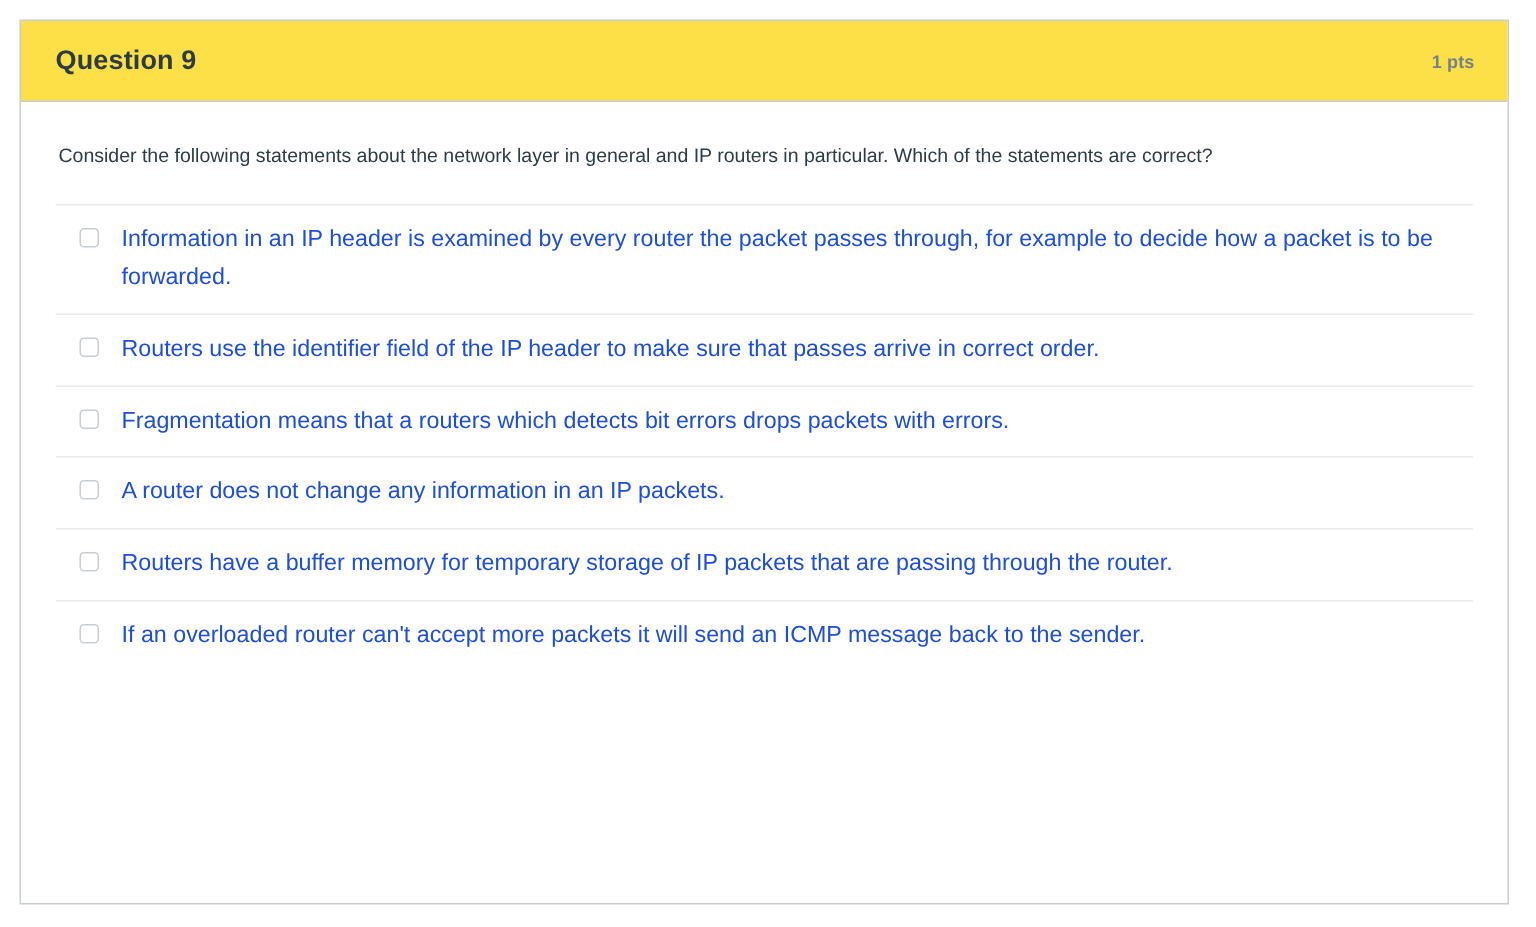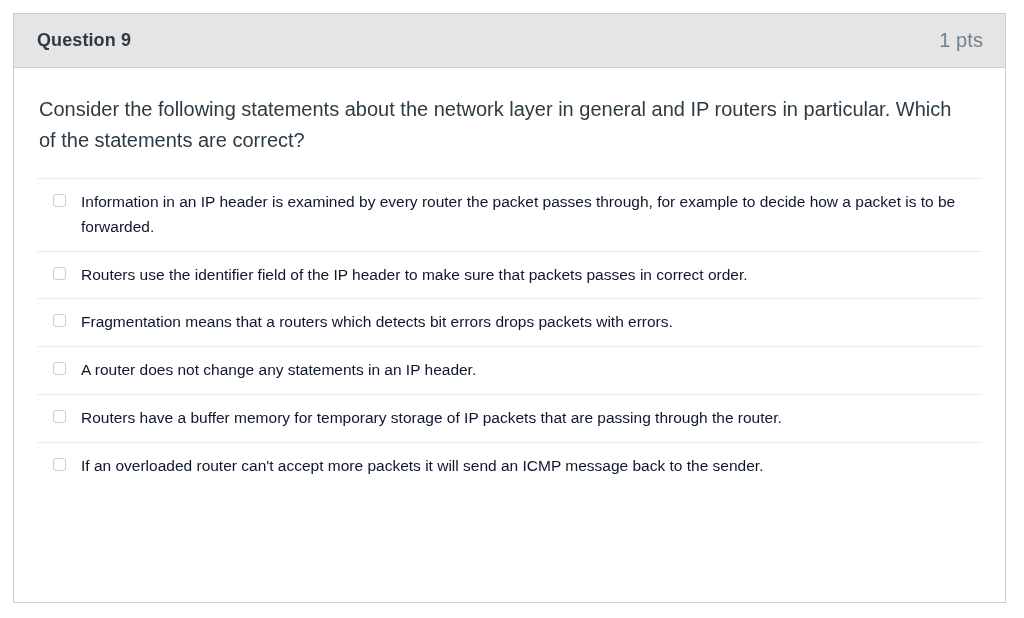--- a/index.html
+++ b/index.html
@@ -22,47 +22,48 @@
     width: 993px;
     height: 590px;
     box-sizing: border-box;
     border: 1px solid #c7cdd1;
     background: #ffffff;
   }
 
   .question-header {
     height: 54px;
     box-sizing: border-box;
-    background: #e5e5e5;
+    background: #fde047;
     border-bottom: 1px solid #c7cdd1;
     display: flex;
     align-items: center;
     justify-content: space-between;
     padding: 0 22px 0 23px;
   }
 
   .question-title {
     font-size: 18px;
     font-weight: bold;
     color: #2d3b45;
     letter-spacing: 0.1px;
   }
 
   .question-points {
-    font-size: 20px;
+    font-size: 12px;
     color: #73818c;
     letter-spacing: 0.1px;
+    font-weight: bold;
   }
 
   .question-body {
     padding: 0 23px;
   }
 
   .question-text {
-    font-size: 20px;
+    font-size: 13px;
     line-height: 1.55;
     color: #2d3b45;
     padding: 26px 2px 0 2px;
     max-width: 915px;
   }
 
   .answers {
     margin-top: 22px;
   }
 
@@ -87,21 +88,21 @@
     border-radius: 3px;
     background: #ffffff;
     margin-top: 4px;
     margin-right: 15px;
     box-sizing: border-box;
   }
 
   .answer-text {
     font-size: 15.5px;
     line-height: 1.6;
-    color: #0f172a;
+    color: #1d4ed8;
     max-width: 905px;
   }
 </style>
 </head>
 <body>
 
 <div class="question-card">
 
   <div class="question-header">
     <span class="question-title">Question 9</span>
@@ -114,32 +115,32 @@
 
     <div class="answers">
 
       <div class="answer-row first">
         <span class="answer-checkbox"></span>
         <span class="answer-text">Information in an IP header is examined by every router the packet passes through, for example to decide how a packet is to be forwarded.</span>
       </div>
 
       <div class="answer-row">
         <span class="answer-checkbox"></span>
-        <span class="answer-text">Routers use the identifier field of the IP header to make sure that packets passes in correct order.</span>
+        <span class="answer-text">Routers use the identifier field of the IP header to make sure that passes arrive in correct order.</span>
       </div>
 
 
       <div class="answer-row">
         <span class="answer-checkbox"></span>
         <span class="answer-text">Fragmentation means that a routers which detects bit errors drops packets with errors.</span>
       </div>
 
       <div class="answer-row">
         <span class="answer-checkbox"></span>
-        <span class="answer-text">A router does not change any statements in an IP header.</span>
+        <span class="answer-text">A router does not change any information in an IP packets.</span>
       </div>
 
       <div class="answer-row">
         <span class="answer-checkbox"></span>
         <span class="answer-text">Routers have a buffer memory for temporary storage of IP packets that are passing through the router.</span>
       </div>
 
       <div class="answer-row">
         <span class="answer-checkbox"></span>
         <span class="answer-text">If an overloaded router can't accept more packets it will send an ICMP message back to the sender.</span>

